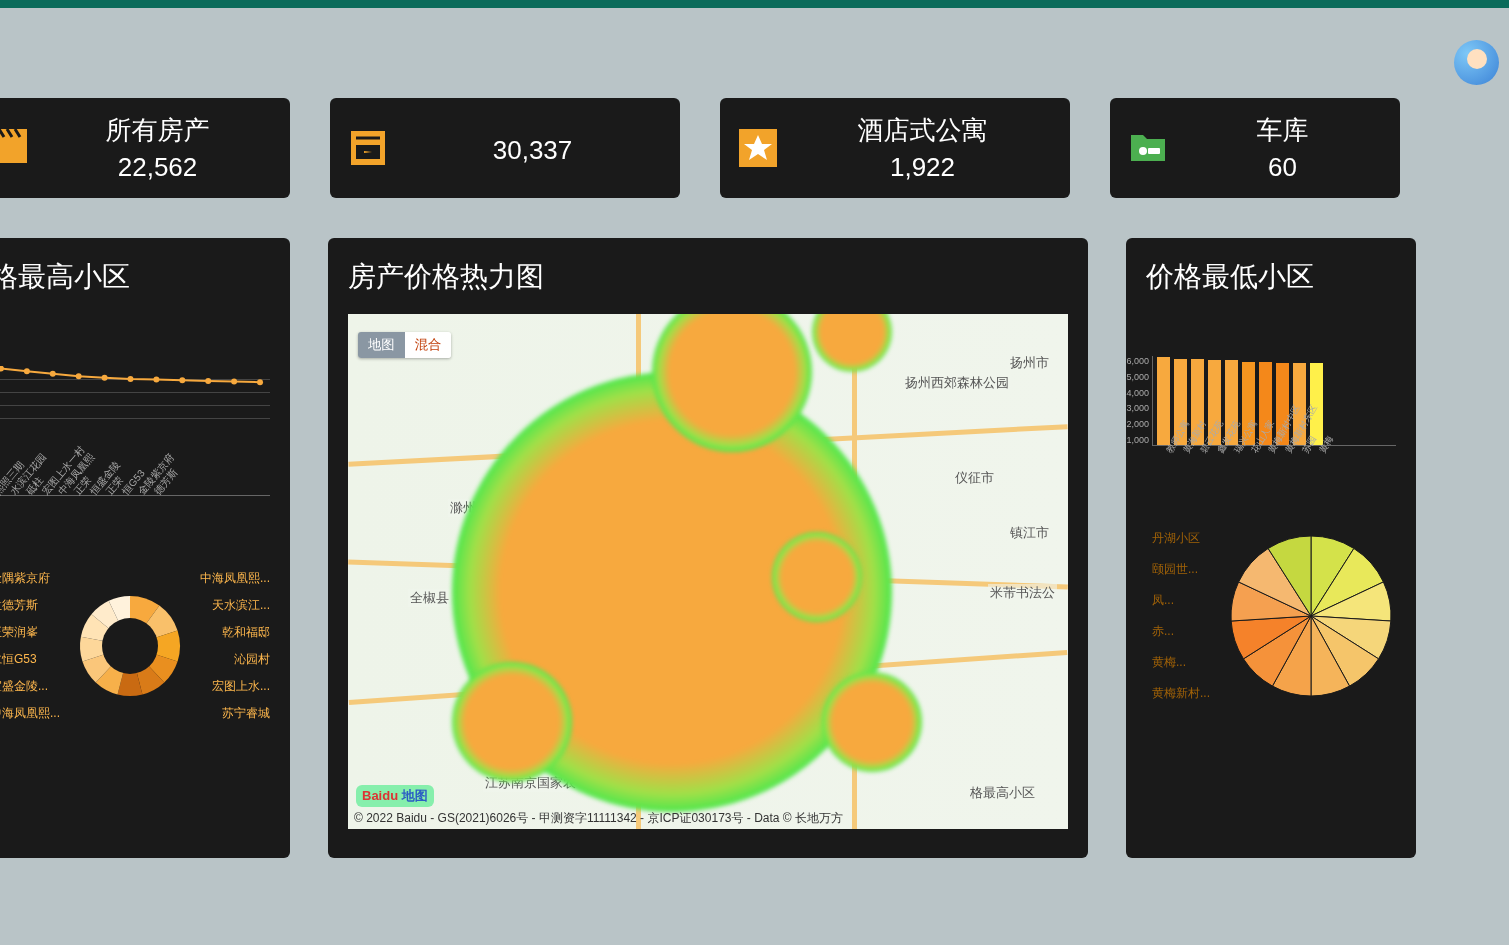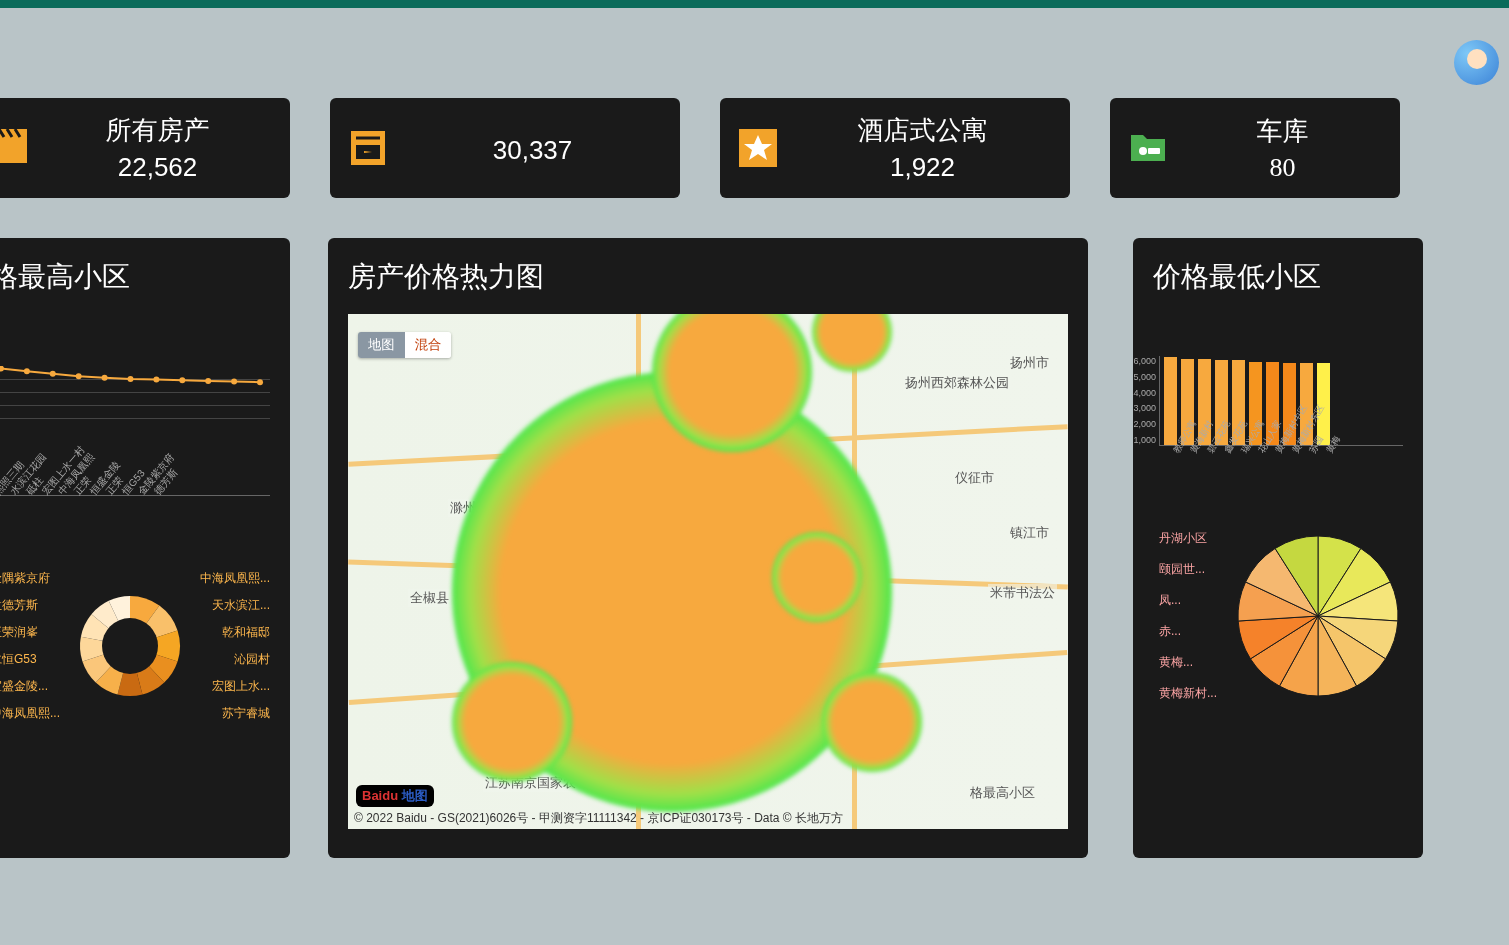--- a/index.html
+++ b/index.html
@@ -40,21 +40,21 @@
       height: 100px;
       display: flex;
       align-items: center;
       padding: 0 25px 0 15px;
       color: #fff;
       flex-shrink: 0;
     }
     .stat-card.c1 { width: 320px; margin-left: -30px; }
     .stat-card.c2 { width: 350px; }
     .stat-card.c3 { width: 350px; }
-    .stat-card.c4 { width: 290px; font-family: Liberation Serif, serif; }
+    .stat-card.c4 { width: 290px; }
     .stat-icon {
       width: 45px; height: 45px;
       display: flex; align-items: center; justify-content: center;
       margin-right: 20px;
       flex-shrink: 0;
     }
     .stat-text { flex: 1; text-align: center; }
     .stat-label { font-size: 26px; font-weight: 400; }
     .stat-value { font-size: 26px; font-weight: 400; margin-top: 4px; }
     .panels-row {
@@ -63,21 +63,21 @@
       padding: 0 0 0 0;
     }
     .panel {
       background: #1a1a1a;
       border-radius: 6px;
       color: #fff;
       padding: 20px;
     }
     .panel.left { width: 320px; margin-left: -30px; height: 620px; }
     .panel.center { width: 760px; height: 620px; }
-    .panel.right { width: 290px; height: 620px; margin-left: 7px; }
+    .panel.right { width: 290px; height: 620px; }
     .panel-title { font-size: 28px; font-weight: 400; margin-bottom: 18px; }
     .map-container {
       width: 100%; height: 515px;
       background: #e8eee6;
       position: relative;
       overflow: hidden;
     }
     .map-toggle {
       position: absolute; top: 18px; left: 10px;
       display: flex; z-index: 20;
@@ -113,21 +113,21 @@
     }
     .heat-core {
       background: radial-gradient(circle, #f7a93e 0%, #f7a93e 55%, #a0e048 65%, #3de84e 72%, #2b6fe8 85%, rgba(43,111,232,0) 100%);
     }
     .map-label {
       position: absolute; font-size: 13px; color: #555;
       background: rgba(240,245,236,0.6); padding: 0 2px;
     }
     .baidu-logo {
       position: absolute; bottom: 22px; left: 8px;
-      background: #000000; border-radius: 6px;
+      background: #86efac; border-radius: 6px;
       font-size: 13px; padding: 2px 6px;
       color: #d33; font-weight: bold;
       font-style: italic;
     }
     .baidu-logo span { color:#2b5cc4; font-style:normal;}
     .map-attrib {
       position: absolute; bottom: 2px; left: 6px;
       font-size: 12px; color: #333;
     }
     
@@ -188,21 +188,21 @@
     .bar-xlabels span {
       width:13px; font-size:9px; color:#aaa;
       transform: rotate(-60deg); transform-origin: right top;
       white-space: nowrap; text-align: right;
       display:inline-block;
     }
     .pie-wrap {
       display:flex; align-items:center; height:220px; margin-top:20px; position:relative;
     }
     .pie-legend {
-      font-size:12px; color:#fca5a5;
+      font-size:12px; color:#a16207;
       display:flex; flex-direction:column; gap:14px;
       position:absolute; left:6px;
     }
   </style>
 </head>
 <body>
 
 <div class="top-bar"></div>
 <div class="avatar"></div>
 
@@ -249,21 +249,21 @@
     <div class="stat-card c4">
       <div class="stat-icon">
         <svg width="42" height="42" viewBox="0 0 42 42">
             <path d="M4 8 L16 8 L20 12 L38 12 L38 34 L4 34 Z" fill="#4caf50"></path>
             <circle cx="16" cy="24" r="4" fill="#fff"></circle>
             <rect x="21" y="21" width="12" height="6" rx="1" fill="#fff"></rect>
           </svg>
       </div>
       <div class="stat-text">
         <div class="stat-label">车库</div>
-        <div class="stat-value">80</div>
+        <div class="stat-value">60</div>
       </div>
     </div>
   </div>
 
   <div class="panels-row">
 
     <div class="panel left">
       <div class="panel-title">格最高小区</div>
       <div class="line-chart">
 

